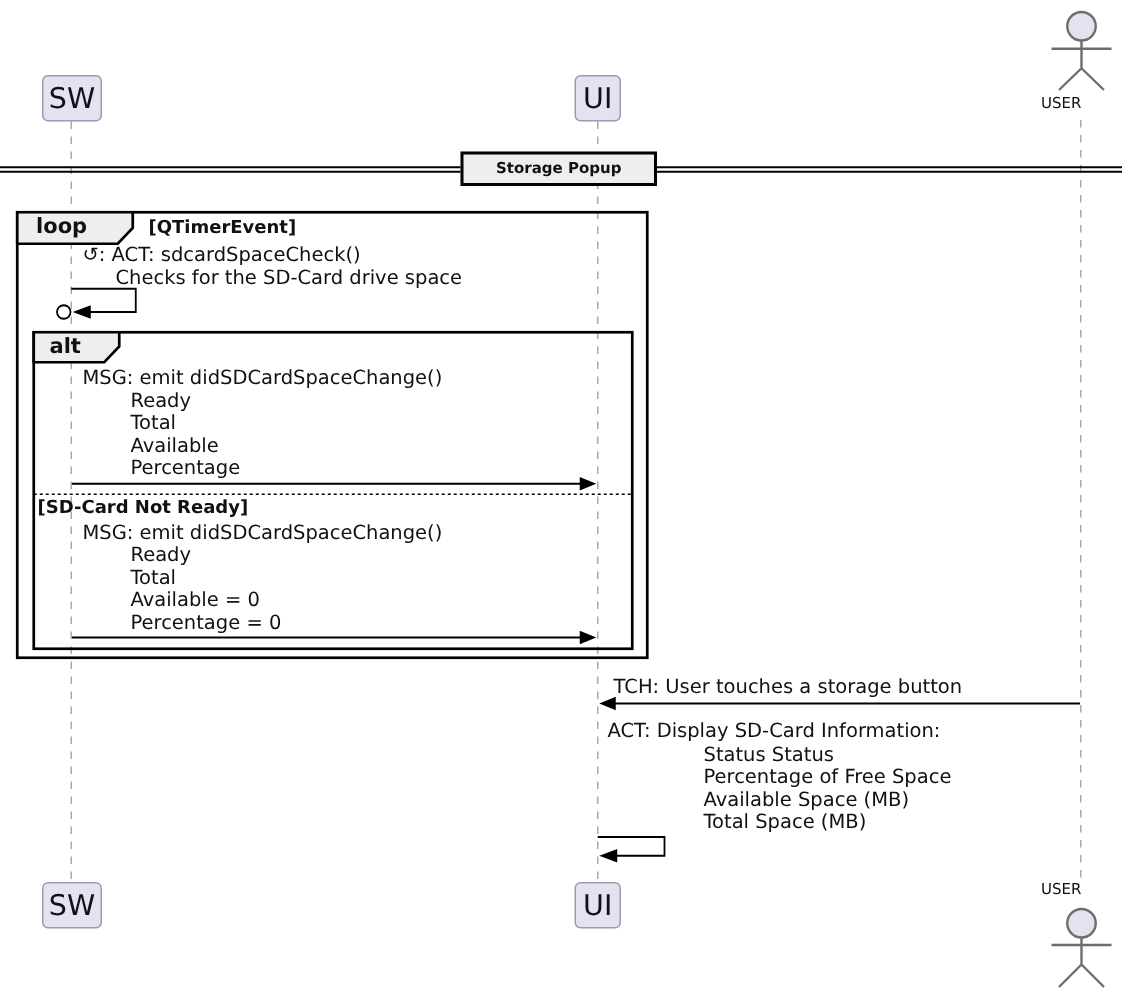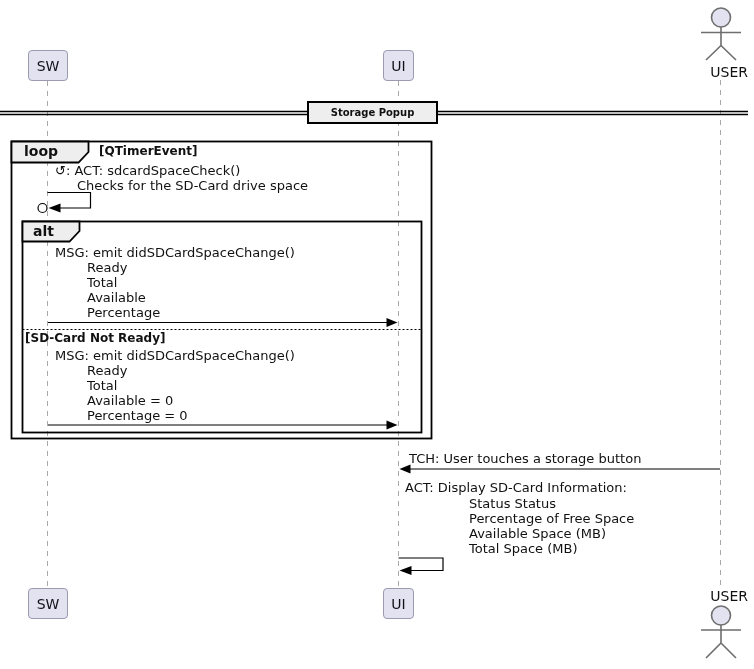--- a/index.html
+++ b/index.html
@@ -4,23 +4,23 @@
 <style>
   html,body { margin:0; padding:0; background:#ffffff; }
   .canvas {
     position:relative; width:754px; height:669px; background:#ffffff;
     font-family:"DejaVu Sans", sans-serif; color:#111; overflow:hidden;
   }
   .svglayer { position:absolute; left:0; top:0; }
   .pbox {
     position:absolute; background:#E2E2F0; border:1px solid #9a9ab0;
     border-radius:4px; display:flex; align-items:center; justify-content:center;
-    font-size:14px; color:#101018; box-sizing:border-box;
+    font-size:19px; color:#101018; box-sizing:border-box;
   }
-  .actor-label { position:absolute; font-size:14px; text-align:right; width:54px; }
+  .actor-label { position:absolute; font-size:10px; text-align:left; width:54px; }
   .divider-title {
     position:absolute; left:307px; top:101px; width:131px; height:23px;
     background:#EEEEEE; border:2px solid #000; box-sizing:border-box;
     display:flex; align-items:center; justify-content:center;
     font-weight:bold; font-size:10px;
   }
   .txt { position:absolute; font-size:13px; line-height:15px; white-space:nowrap; }
   .guard { position:absolute; font-weight:bold; font-size:12px; white-space:nowrap; }
   .oplabel { position:absolute; font-weight:bold; font-size:14px; white-space:nowrap; }
 </style>

